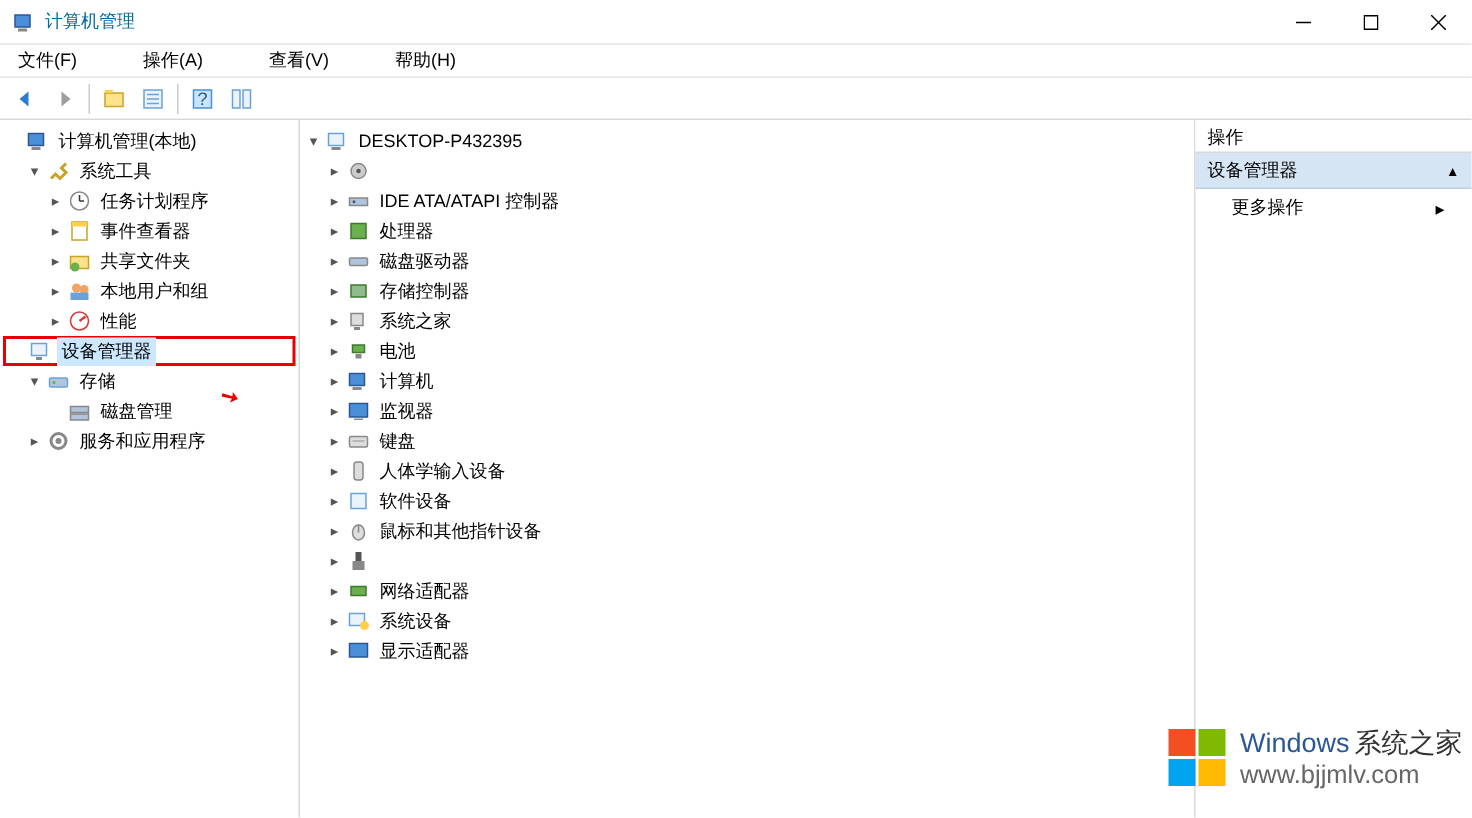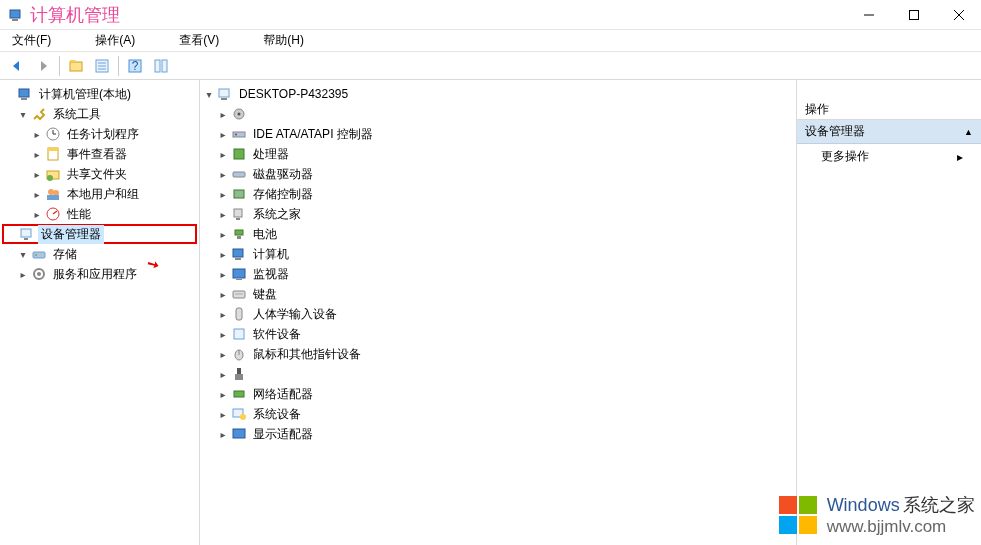--- a/index.html
+++ b/index.html
@@ -2,38 +2,38 @@
 <html><head>
 <meta charset="utf-8">
 <style>
 * { margin: 0; padding: 0; box-sizing: border-box; font-family: "Microsoft YaHei", "Segoe UI", sans-serif; font-size: 12px; }
 body { background: #fff; overflow: hidden; }
 .window { width: 981px; height: 545px; background: #fff; position: relative; }
 
 
 .titlebar { height: 30px; display: flex; align-items: center; padding-left: 8px; border-bottom: 1px solid #e5e5e5; }
 .titlebar .ticon { width: 16px; height: 16px; margin-right: 6px; display:inline-flex; align-items:center; justify-content:center;}
-.titlebar .ttitle { flex: 1; font-size: 18px; color: #ec4899; }
+.titlebar .ttitle { flex: 1; font-size: 12px; color: #0369a1; }
 .winbtns { display: flex; height: 100%; }
 .winbtn { width: 45px; height: 100%; display:flex; align-items:center; justify-content:center; color:#000;}
 
 
 .menubar { height: 22px; display:flex; align-items:center; padding: 0 4px; border-bottom: 1px solid #e5e5e5; gap: 28px; }
 .menuitem { padding: 2px 8px; cursor: default; }
 
 
 .toolbar { height: 28px; display:flex; align-items:center; padding: 0 4px; border-bottom: 1px solid #d9d9d9; gap: 0; }
 .toolbtn { width: 24px; height: 24px; display:flex; align-items:center; justify-content:center; margin: 0 1px; border: 1px solid transparent;}
 .toolsep { width:1px; height:20px; background:#ccc; margin: 0 3px; }
 
 
 .content { display:flex; height: calc(545px - 30px - 22px - 28px); justify-content: space-between; }
 .pane-left { width: 200px; border-right: 1px solid #d9d9d9; padding: 4px 2px; overflow:auto; }
 .pane-mid  { flex: 1; border-right: 1px solid #d9d9d9; padding: 4px 2px; overflow:auto; }
-.pane-right{ width: 184px; display:flex; flex-direction:column;margin-top:18px; }
+.pane-right{ width: 184px; display:flex; flex-direction:column; }
 
 
 .tree { list-style:none; }
 .tree ul { list-style:none; padding-left: 0; }
 .node { display:flex; align-items:center; height: 20px; padding: 0 2px; white-space:nowrap; }
 .node .exp { width: 14px; height: 14px; display:flex; align-items:center; justify-content:center; color:#555; font-size: 10px; cursor:pointer;}
 .node .ic { width: 16px; height: 16px; margin: 0 3px 0 1px; display:inline-flex; align-items:center; justify-content:center; flex-shrink:0;}
 .node .lbl { padding: 1px 3px; }
 .depth0 { padding-left: 0px; }
 .depth1 { padding-left: 14px; }
@@ -44,21 +44,21 @@
 
 .pr-header { height: 22px; border-bottom: 1px solid #d9d9d9; padding: 3px 8px; font-weight:normal; background:#fff;}
 .pr-section { background: #d6e5f3; padding: 3px 8px; display:flex; align-items:center; justify-content:space-between; border-bottom:1px solid #c0d0e0;}
 .pr-section .arrow { font-size:9px; }
 .pr-item { padding: 4px 18px 4px 24px; display:flex; align-items:center; justify-content:space-between;}
 
 
 .red-arrow { position:absolute; left:147px; top:256px; color:#e60000; font-size:14px; font-weight:bold; transform: rotate(-30deg); pointer-events:none;}
 
 
-.wm { position:absolute; right: 6px; bottom: 8px; display:flex; align-items:center; gap:6px; pointer-events:none;}
+.wm { position:absolute; right: 6px; bottom: 18px; display:flex; align-items:center; gap:6px; pointer-events:none;}
 .wm .logo { width:42px; height:38px; position:relative; }
 .wm .q { position:absolute; width:18px; height:18px; }
 .wm .q1 { left:0; top:0; background:#f25022; }
 .wm .q2 { left:20px; top:0; background:#7fba00; }
 .wm .q3 { left:0; top:20px; background:#00a4ef; }
 .wm .q4 { left:20px; top:20px; background:#ffb900; }
 .wm .t1 { font-size:18px; color:#2b5797; }
 .wm .t2 { font-size:17px; color:#666; }
 
 svg { display:block; }
@@ -251,20 +251,34 @@
               <div class="node depth1">
                 <span class="exp">▾</span>
                 <span class="ic">
                     <svg width="16" height="16">
                       <rect x="2" y="6" width="12" height="6" rx="1" fill="#b0c4de" stroke="#6aa2d8"></rect>
                       <circle cx="5" cy="9" r="1" fill="#6ab04c"></circle>
                     </svg>
                   </span>
                 <span class="lbl">存储</span>
               </div>
+              <ul>
+                <li>
+                    <div class="node depth2">
+                  <span class="exp"></span>
+                  <span class="ic">
+                        <svg width="16" height="16">
+                          <rect x="2" y="5" width="12" height="4" fill="#b0c4de" stroke="#888"></rect>
+                          <rect x="2" y="10" width="12" height="4" fill="#b0c4de" stroke="#888"></rect>
+                        </svg>
+                      </span>
+                  <span class="lbl">磁盘管理</span>
+                </div>
+                  </li>
+              </ul>
             </li>
             <li>
               <div class="node depth1">
                 <span class="exp">▸</span>
                 <span class="ic">
                     <svg width="16" height="16">
                       <circle cx="8" cy="8" r="5" fill="none" stroke="#888" stroke-width="2"></circle>
                       <circle cx="8" cy="8" r="2" fill="#888"></circle>
                     </svg>
                   </span>

